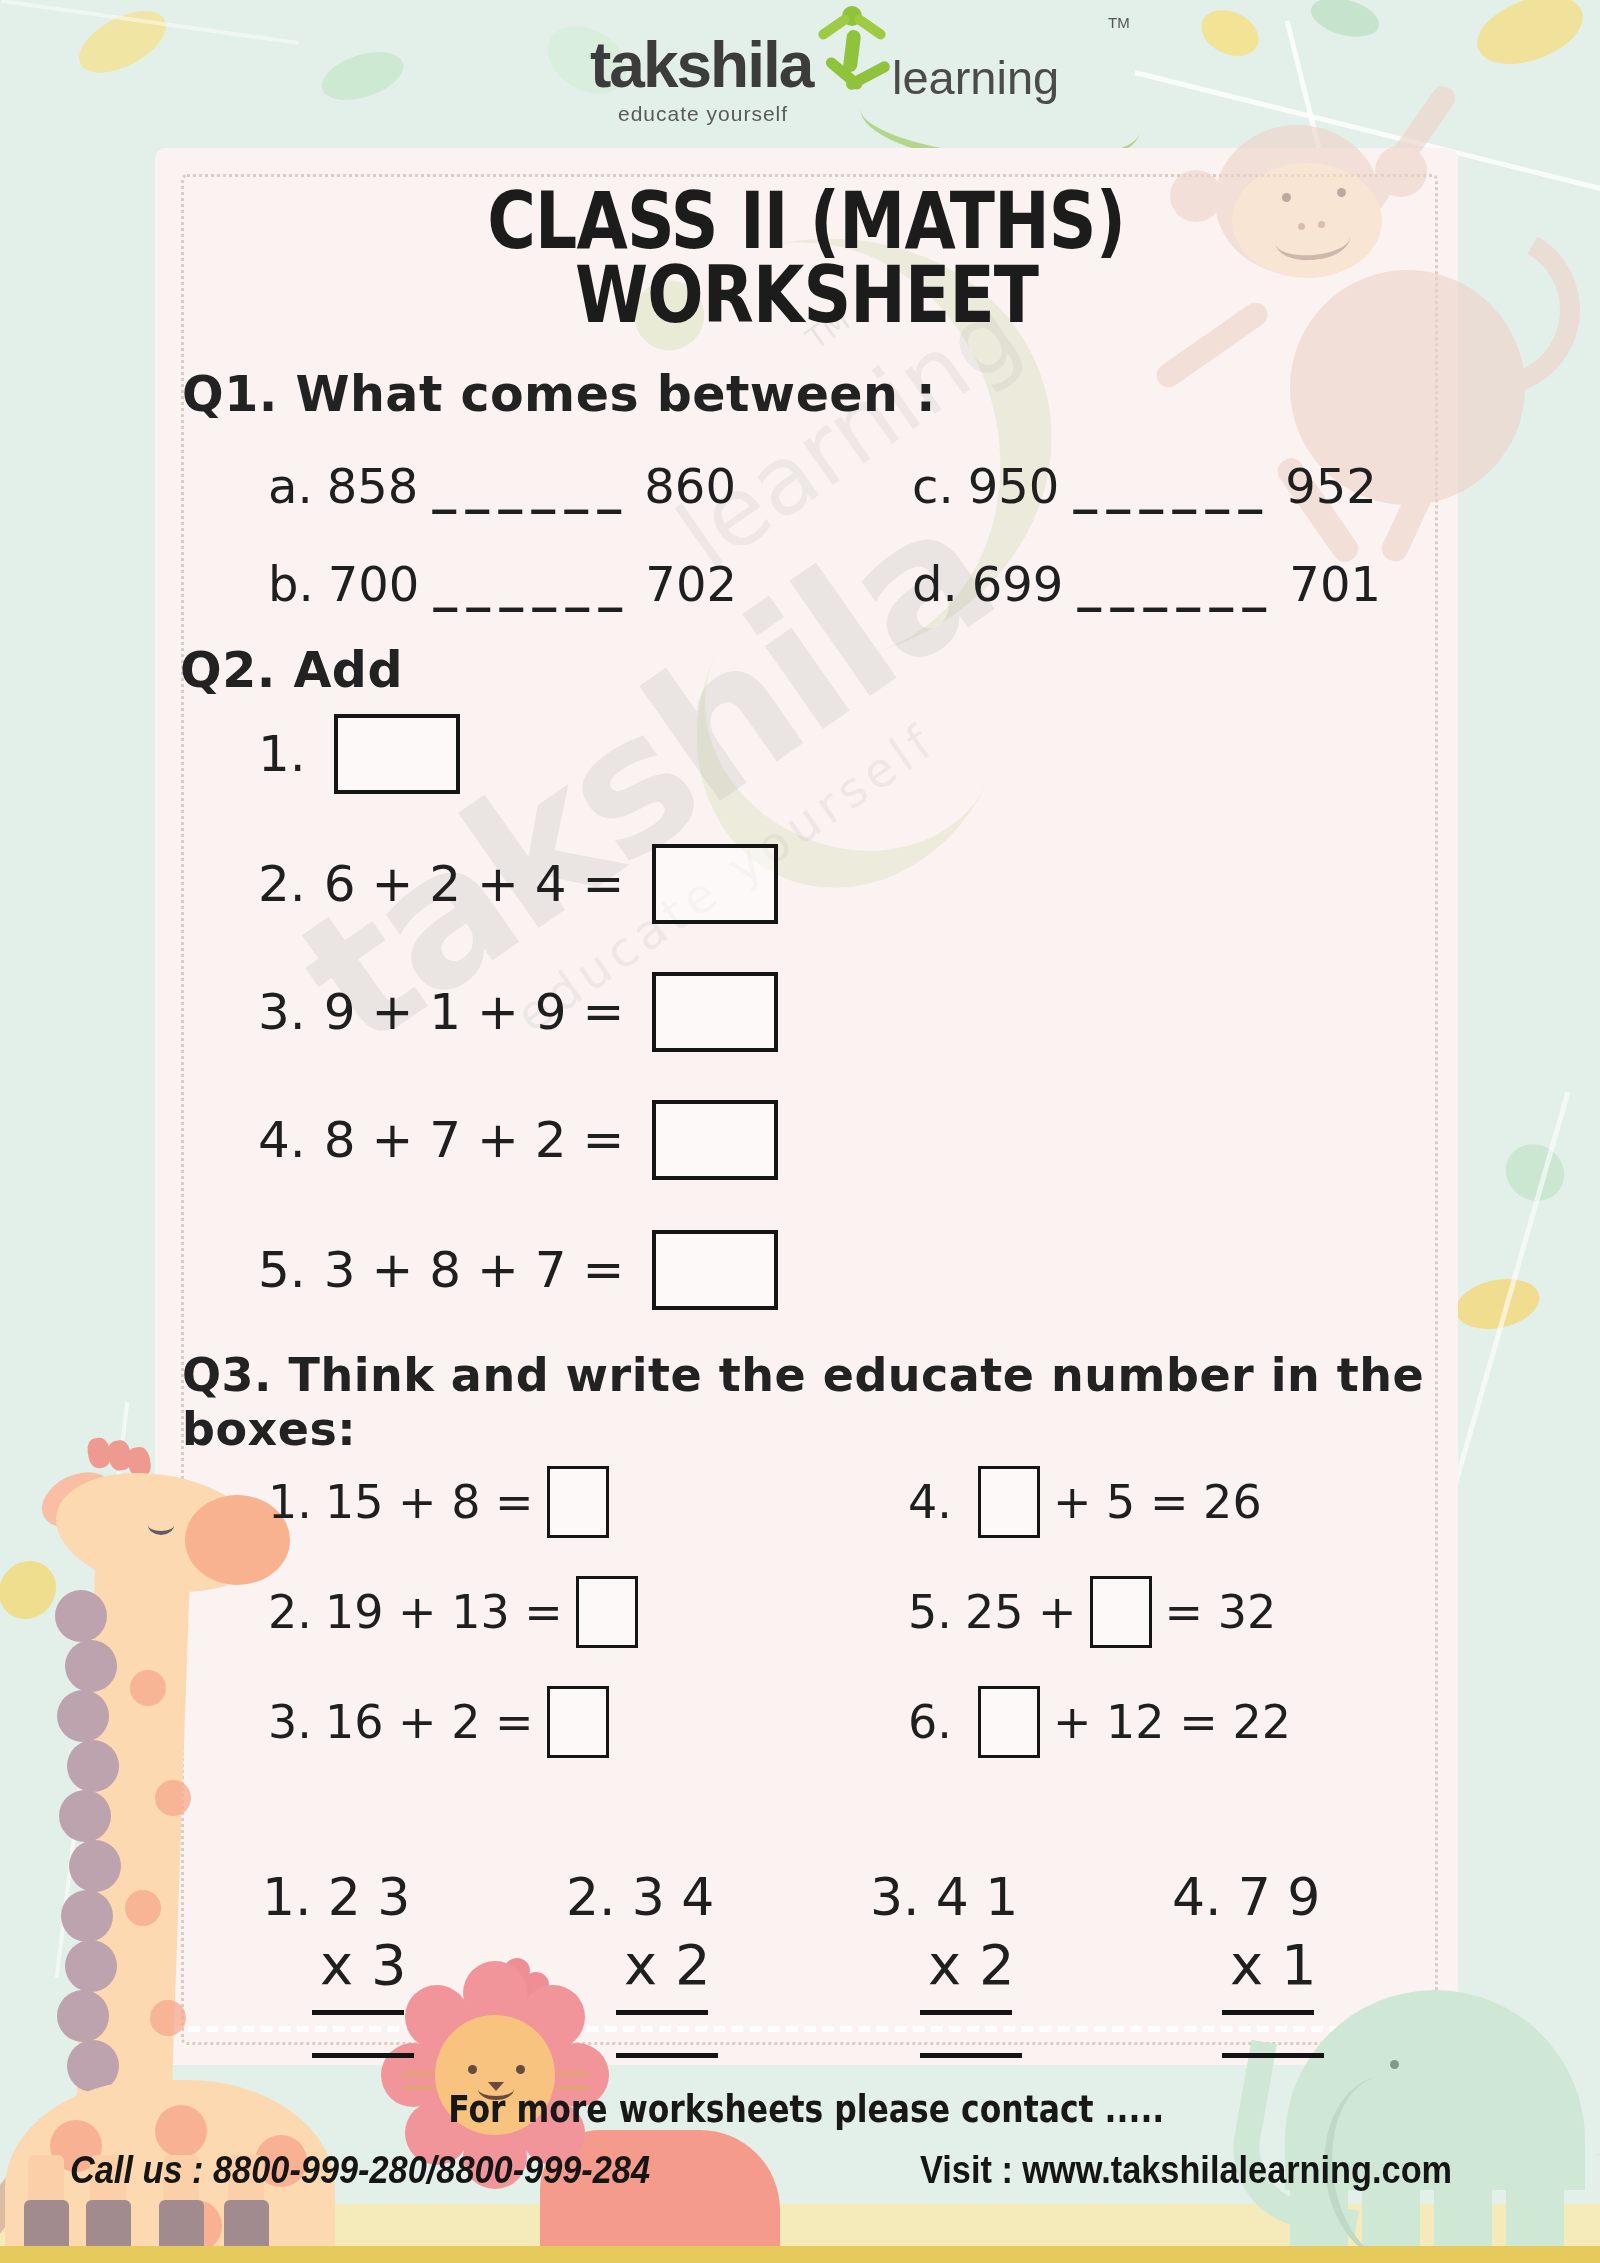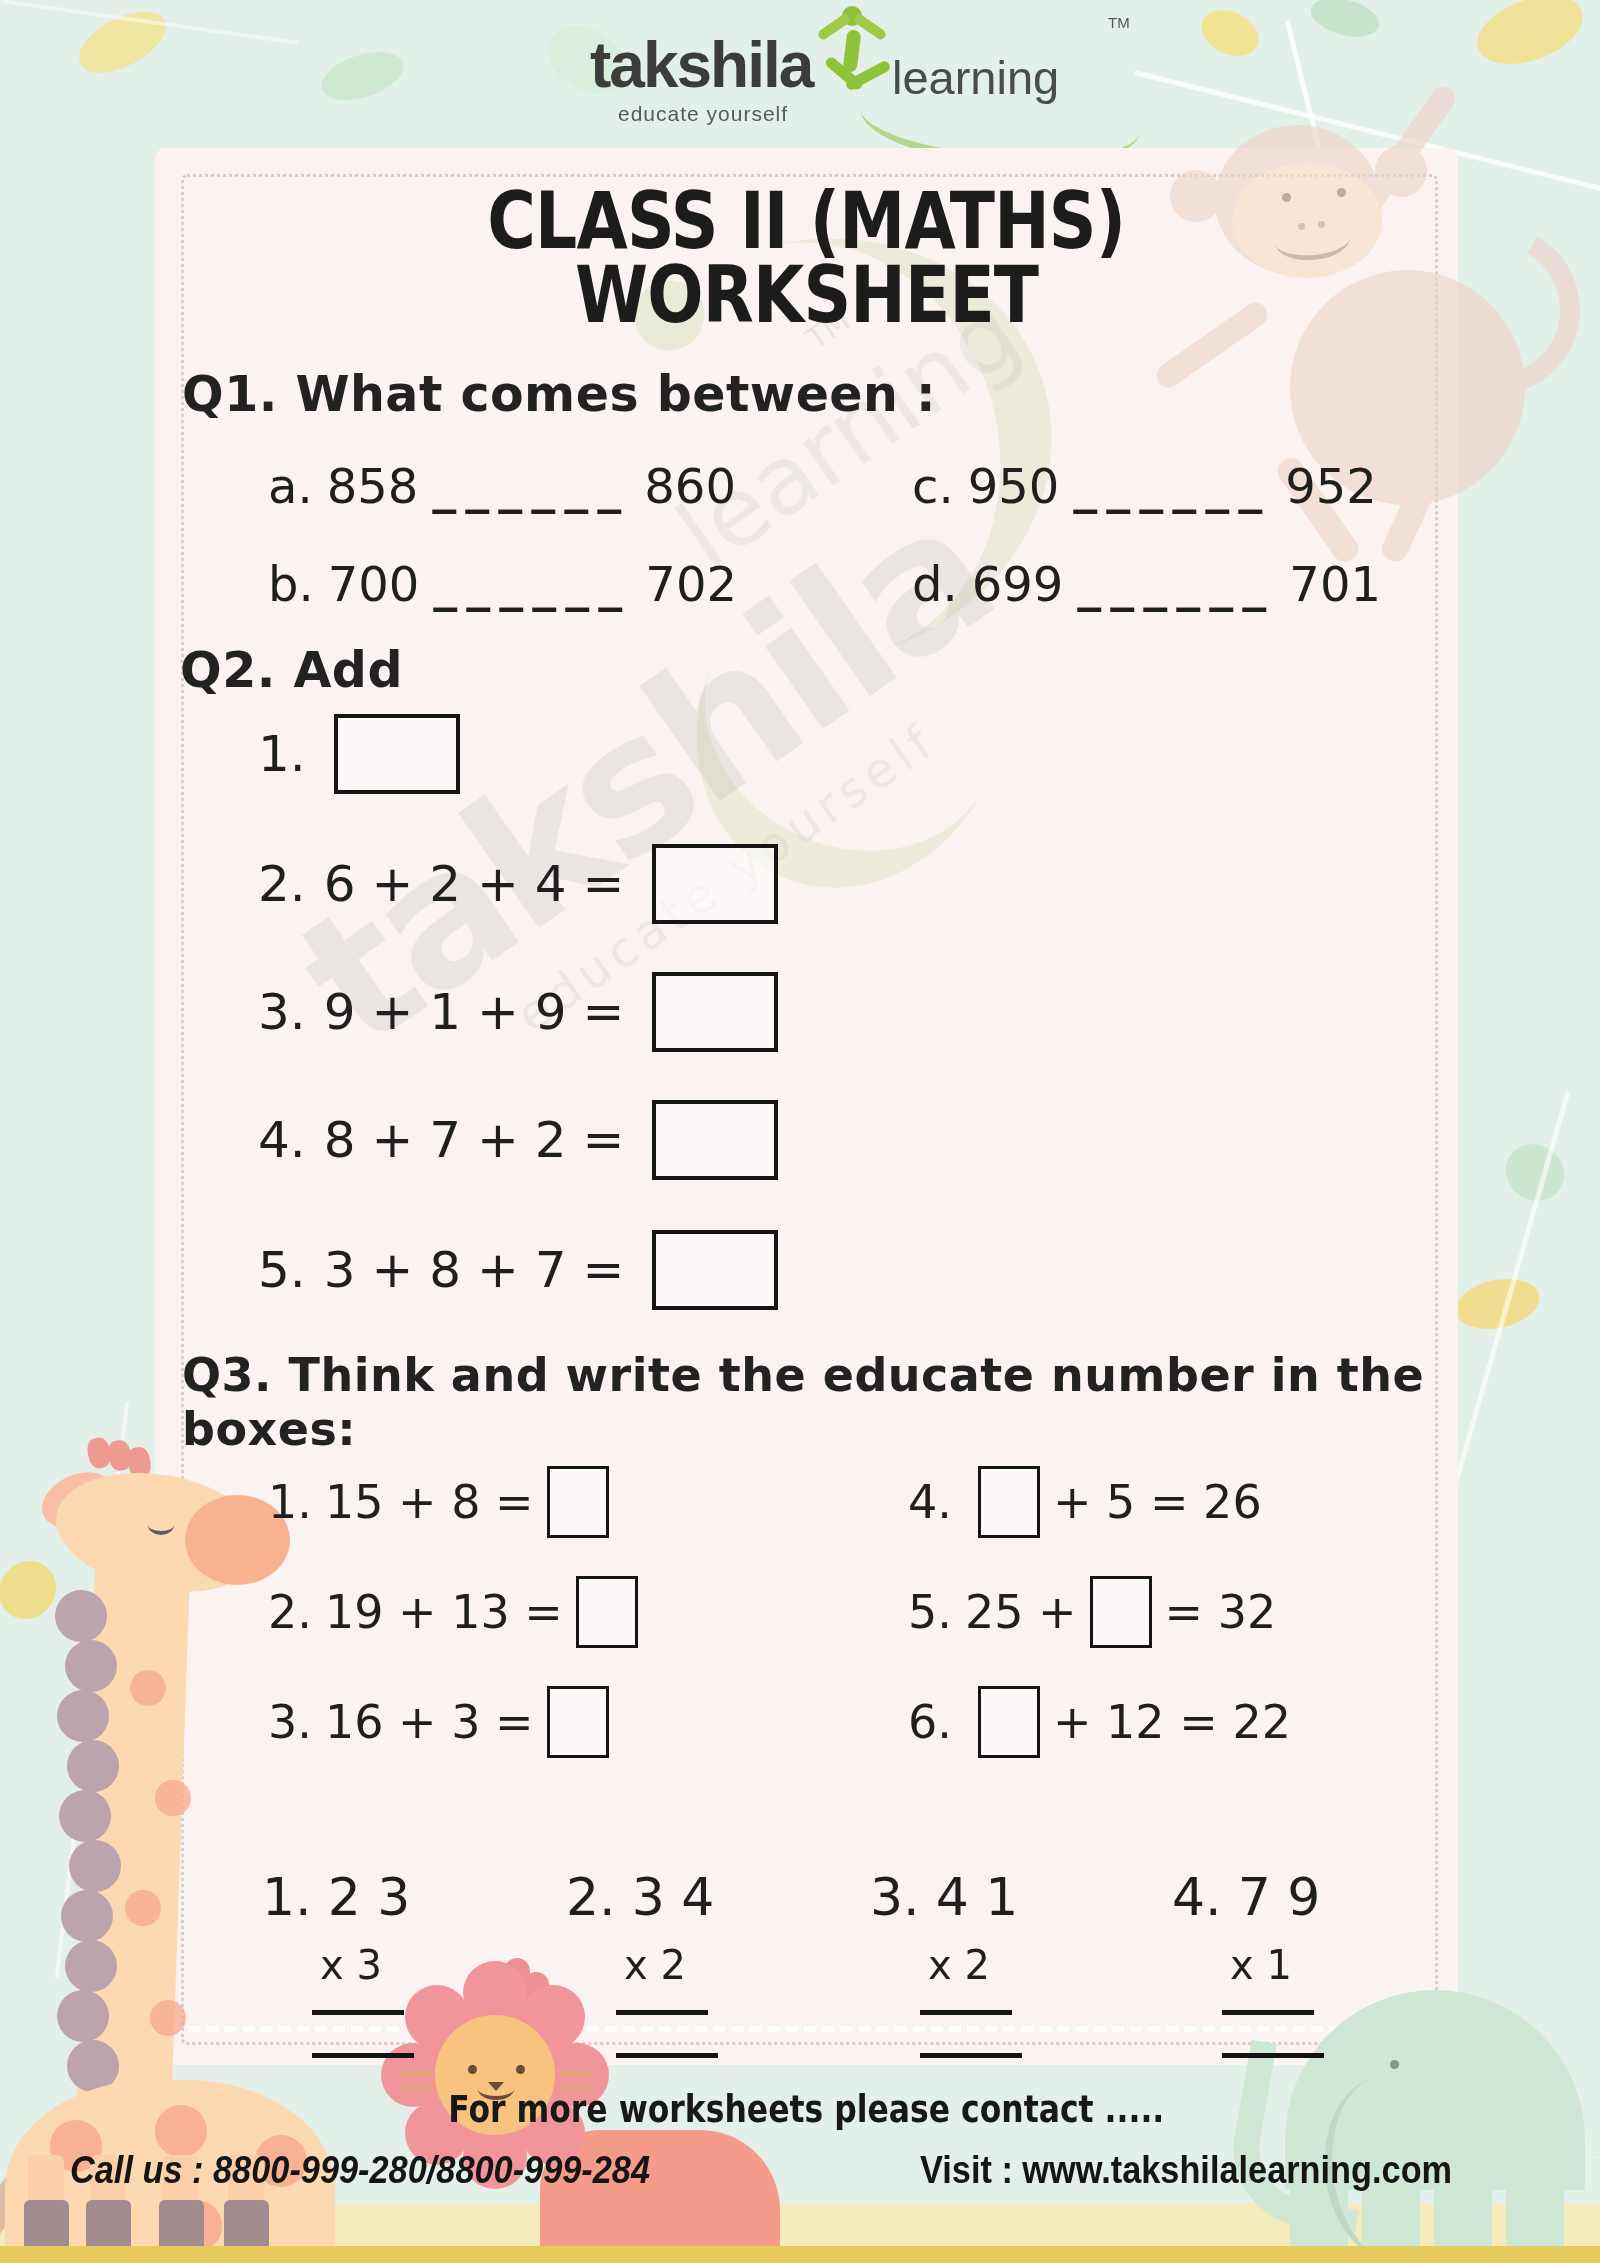--- a/index.html
+++ b/index.html
@@ -26,21 +26,21 @@
          letter-spacing:-1px;color:#1c1c1c;}
   .qh{font-weight:bold;font-size:49px;letter-spacing:.5px;color:#222;}
   .q1row{display:flex;align-items:baseline;gap:14px;font-size:48px;}
   .blank{letter-spacing:9px;font-weight:bold;}
   .q2row{display:flex;align-items:center;gap:18px;font-size:50px;height:84px;}
   .bx{width:118px;height:72px;border:4px solid #151515;background:rgba(255,255,255,.5);margin-left:10px;}
   .q3row{display:flex;align-items:center;gap:13px;font-size:46px;height:80px;}
   .sbx{width:56px;height:66px;border:3px solid #151515;background:rgba(255,255,255,.5);}
   .q4col{display:flex;flex-direction:column;}
   .q4head{font-size:52px;display:flex;gap:16px;line-height:58px;}
-  .q4mult{font-size:40px;margin:10px 0 0 58px;line-height:58px;}
+  .q4mult{font-size:56px;margin:10px 0 0 58px;line-height:58px;}
   .q4line{height:5px;background:#141414;margin-left:50px;}
   .l1{width:92px;margin-top:16px;}
   .l2{width:102px;margin-top:38px;}
   .footnote{left:155px;width:1303px;text-align:center;font-weight:bold;font-size:37px;color:#181818;}
   .contact{font-weight:bold;font-size:39px;color:#151515;font-family:"Liberation Sans",sans-serif;}
   
   .animal{position:absolute;z-index:4;}
   .band{position:absolute;left:0;width:1600px;z-index:3;}
 </style>
 </head>
@@ -155,21 +155,21 @@
       <span></span>
   </div>
   <div class="txt q3row" style="left:268px;top:1572px;">
     <span>2.</span>
       <span>19 + 13 =</span>
       <div class="sbx"></div>
       <span></span>
   </div>
   <div class="txt q3row" style="left:268px;top:1682px;">
     <span>3.</span>
-      <span>16 + 3 =</span>
+      <span>16 + 2 =</span>
       <div class="sbx"></div>
       <span></span>
   </div>
   <div class="txt q3row" style="left:908px;top:1462px;">
     <span>4.</span>
       <span></span>
       <div class="sbx"></div>
       <span>+ 5 = 26</span>
   </div>
   <div class="txt q3row" style="left:908px;top:1572px;">

